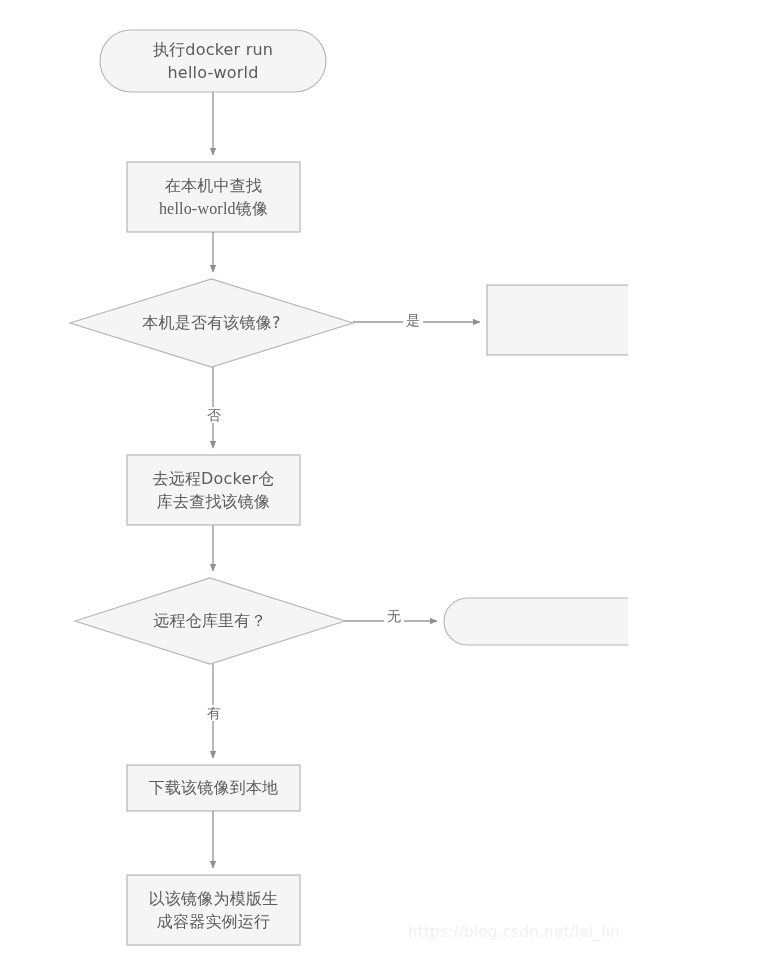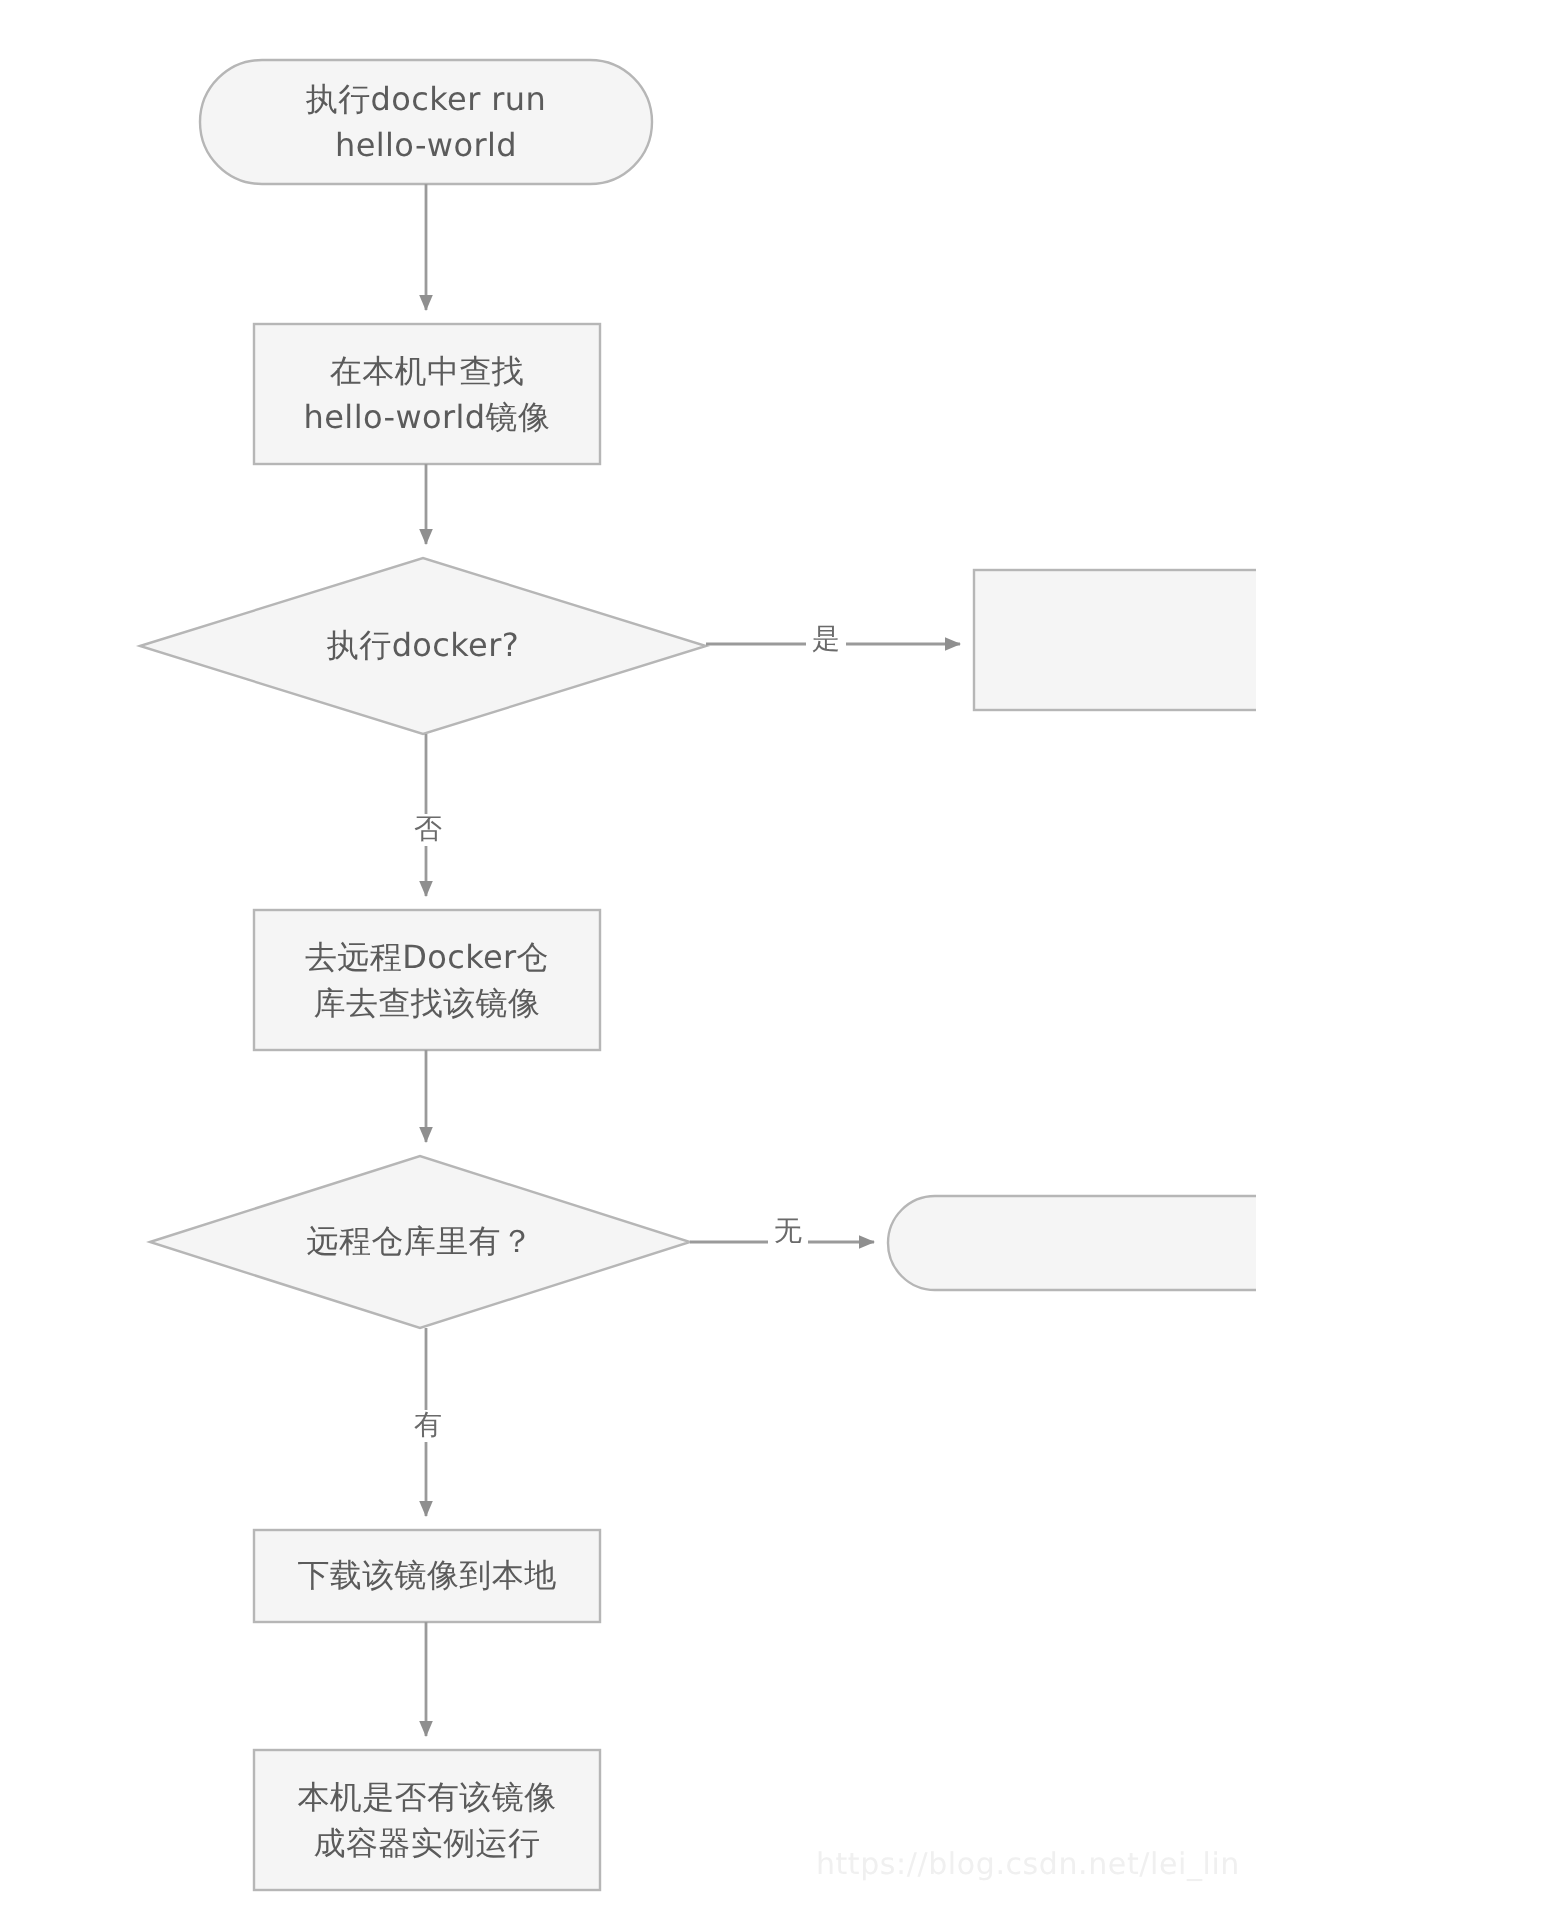--- a/index.html
+++ b/index.html
@@ -102,35 +102,35 @@
     <line x1="345" y1="621" x2="437" y2="621" stroke="#9a9a9a" stroke-width="1.4" marker-end="url(#arrowhead)"></line>
 
     <line x1="213" y1="664" x2="213" y2="758" stroke="#9a9a9a" stroke-width="1.4" marker-end="url(#arrowhead)"></line>
 
     <line x1="213" y1="811" x2="213" y2="868" stroke="#9a9a9a" stroke-width="1.4" marker-end="url(#arrowhead)"></line>
   </svg>
 
   <div class="node-text" style="left:100px; top:30px; width:226px; height:62px;">执行docker run
 hello-world</div>
 
-  <div class="node-text" style="left:127px; top:162px; width:173px; height:70px;">在本机中查找
+  <div class="node-text" style="left:127px; top:162px; width:173px; height:70px;font-family:Liberation Serif, serif;">在本机中查找
 hello-world镜像</div>
 
-  <div class="node-text" style="left:70px; top:279px; width:283px; height:88px;">执行docker?</div>
+  <div class="node-text" style="left:70px; top:279px; width:283px; height:88px;">本机是否有该镜像?</div>
 
 
   <div class="node-text" style="left:75px; top:578px; width:270px; height:86px;">远程仓库里有？</div>
 
   <div class="node-text" style="left:127px; top:455px; width:173px; height:70px;">去远程Docker仓
 库去查找该镜像</div>
 
 
   <div class="node-text" style="left:127px; top:765px; width:173px; height:46px;">下载该镜像到本地</div>
 
-  <div class="node-text" style="left:127px; top:875px; width:173px; height:70px;">本机是否有该镜像
+  <div class="node-text" style="left:127px; top:875px; width:173px; height:70px;">以该镜像为模版生
 成容器实例运行</div>
 
   <div class="edge-label" style="left:403px; top:312px;">是</div>
 
   <div class="edge-label" style="left:204px; top:407px;">否</div>
 
   <div class="edge-label" style="left:384px; top:608px;">无</div>
 
   <div class="edge-label" style="left:204px; top:705px;">有</div>
 

